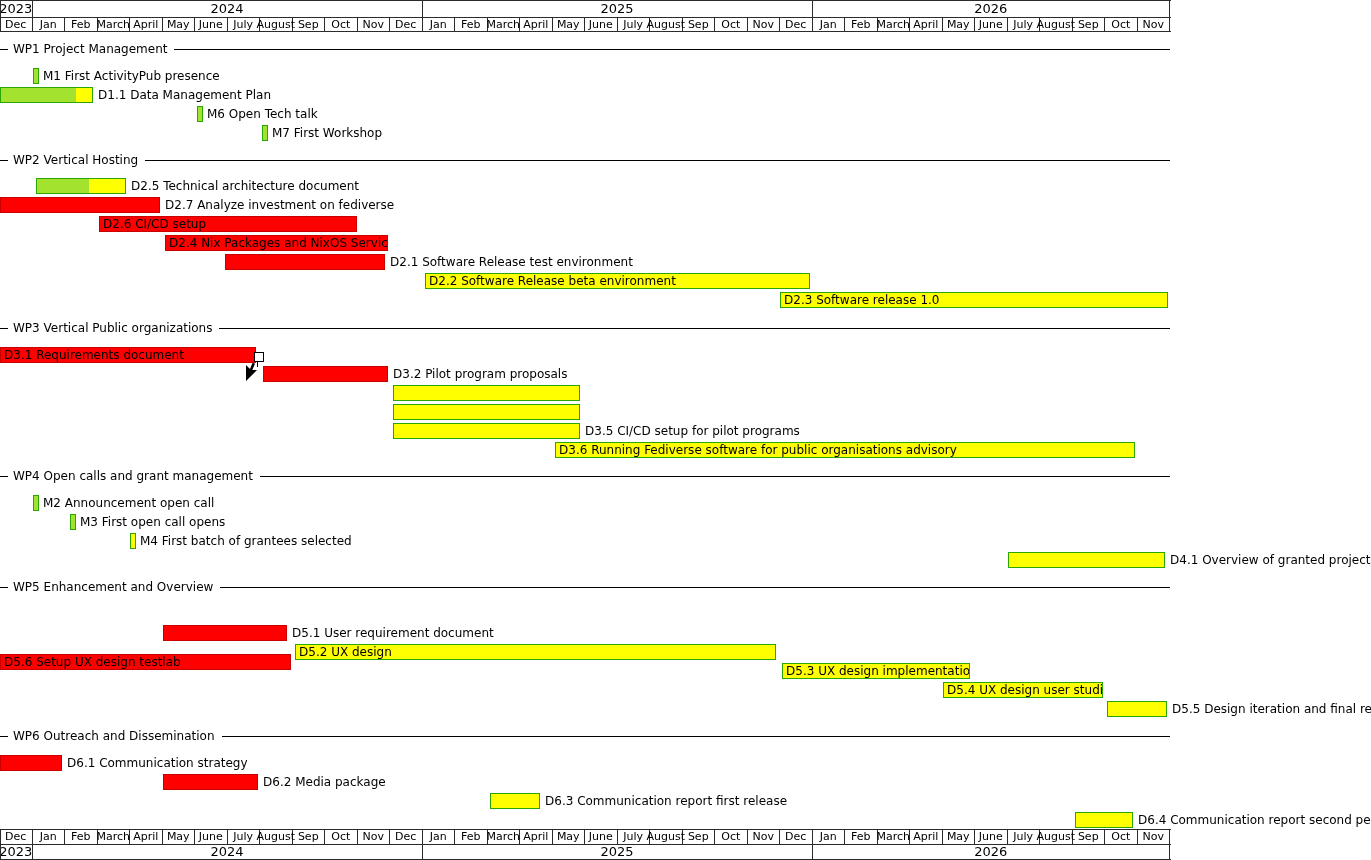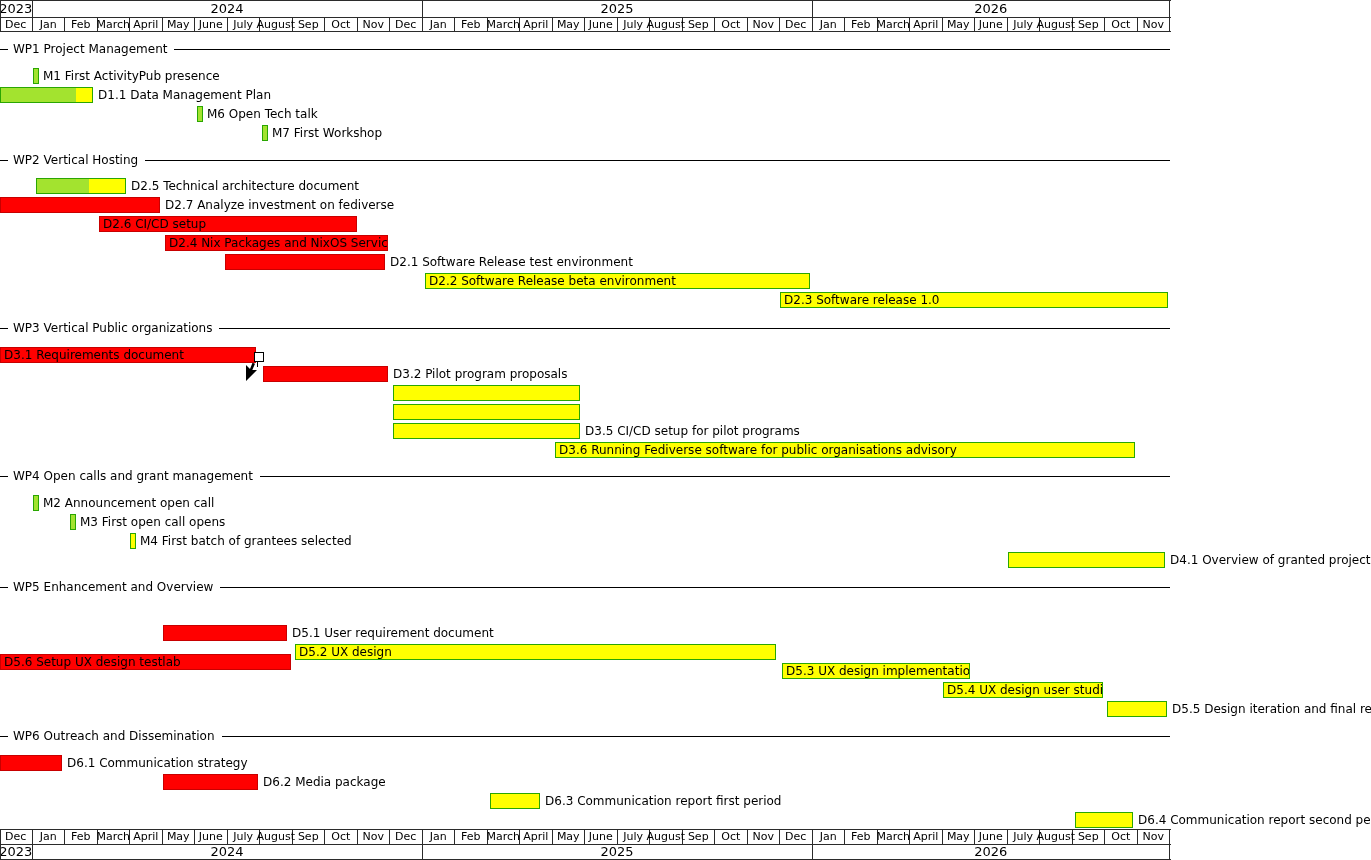--- a/index.html
+++ b/index.html
@@ -207,21 +207,21 @@
     <div class="wp-heading" style="left: 0px; top: 728px; width: 1170px;">
       <div class="tick"></div>
       <div class="lbl">WP6 Outreach and Dissemination</div>
       <div class="line"></div>
     </div>
     <div class="bar" style="left: 0px; top: 755px; width: 62px; background: rgb(255, 0, 0); border-color: rgb(200, 0, 0);"></div>
     <div class="lab" style="left: 67px; top: 755px;">D6.1 Communication strategy</div>
     <div class="bar" style="left: 163px; top: 774px; width: 95px; background: rgb(255, 0, 0); border-color: rgb(200, 0, 0);"></div>
     <div class="lab" style="left: 263px; top: 774px;">D6.2 Media package</div>
     <div class="bar" style="left: 490px; top: 793px; width: 50px; background: rgb(255, 255, 0); border-color: rgb(42, 166, 2);"></div>
-    <div class="lab" style="left: 545px; top: 793px;">D6.3 Communication report first period</div>
+    <div class="lab" style="left: 545px; top: 793px;">D6.3 Communication report first release</div>
     <div class="bar" style="left: 1075px; top: 812px; width: 58px; background: rgb(255, 255, 0); border-color: rgb(42, 166, 2);"></div>
     <div class="lab" style="left: 1138px; top: 812px;">D6.4 Communication report second period</div>
     <div class="handle" style="left: 254px; top: 352px; width: 10px; height: 10px;"></div>
     <div class="connector" style="left: 257px; top: 361px; width: 1px; height: 6px;"></div>
     <div style="position: absolute; left: 245px; top: 362px; width: 14px; height: 20px;"><svg width="14" height="20" viewBox="0 0 14 20" xmlns="http://www.w3.org/2000/svg">
         <path d="M1 19 L1 3 L5 7 L7.5 0.8 L10 1.8 L7.3 8 L12 8 Z" fill="#000"></path>
       </svg></div>
   </div>
 
 </body></html>

